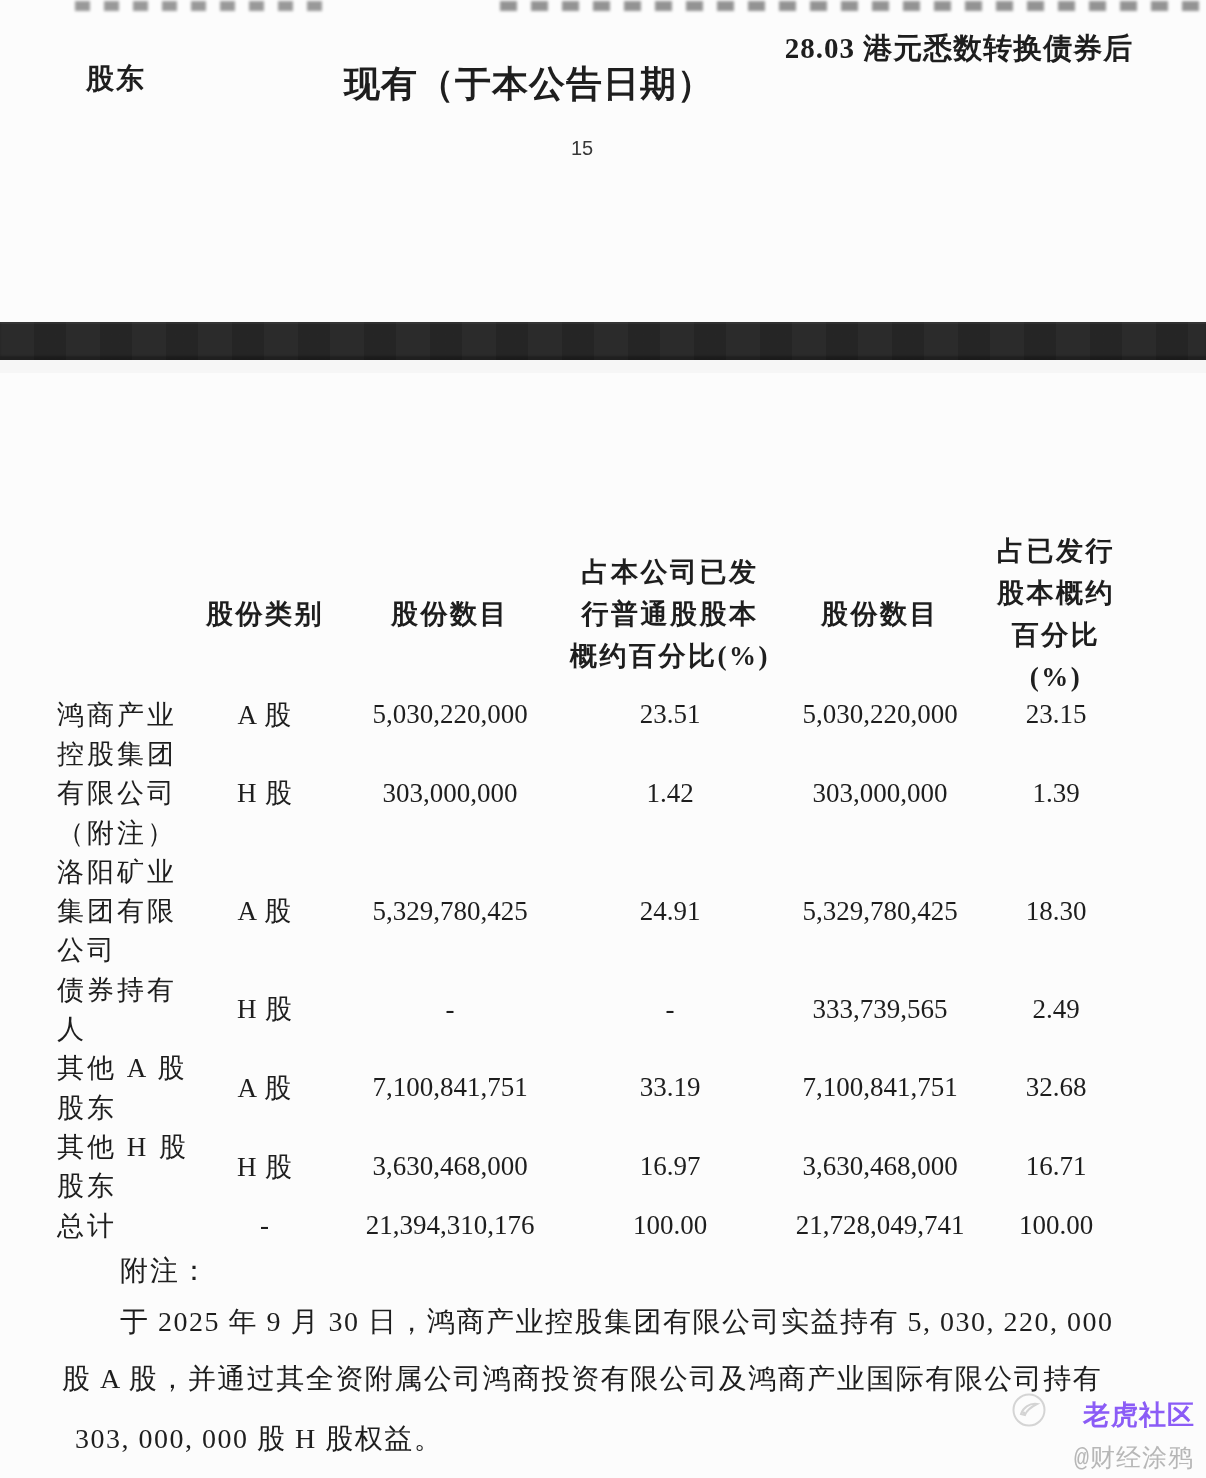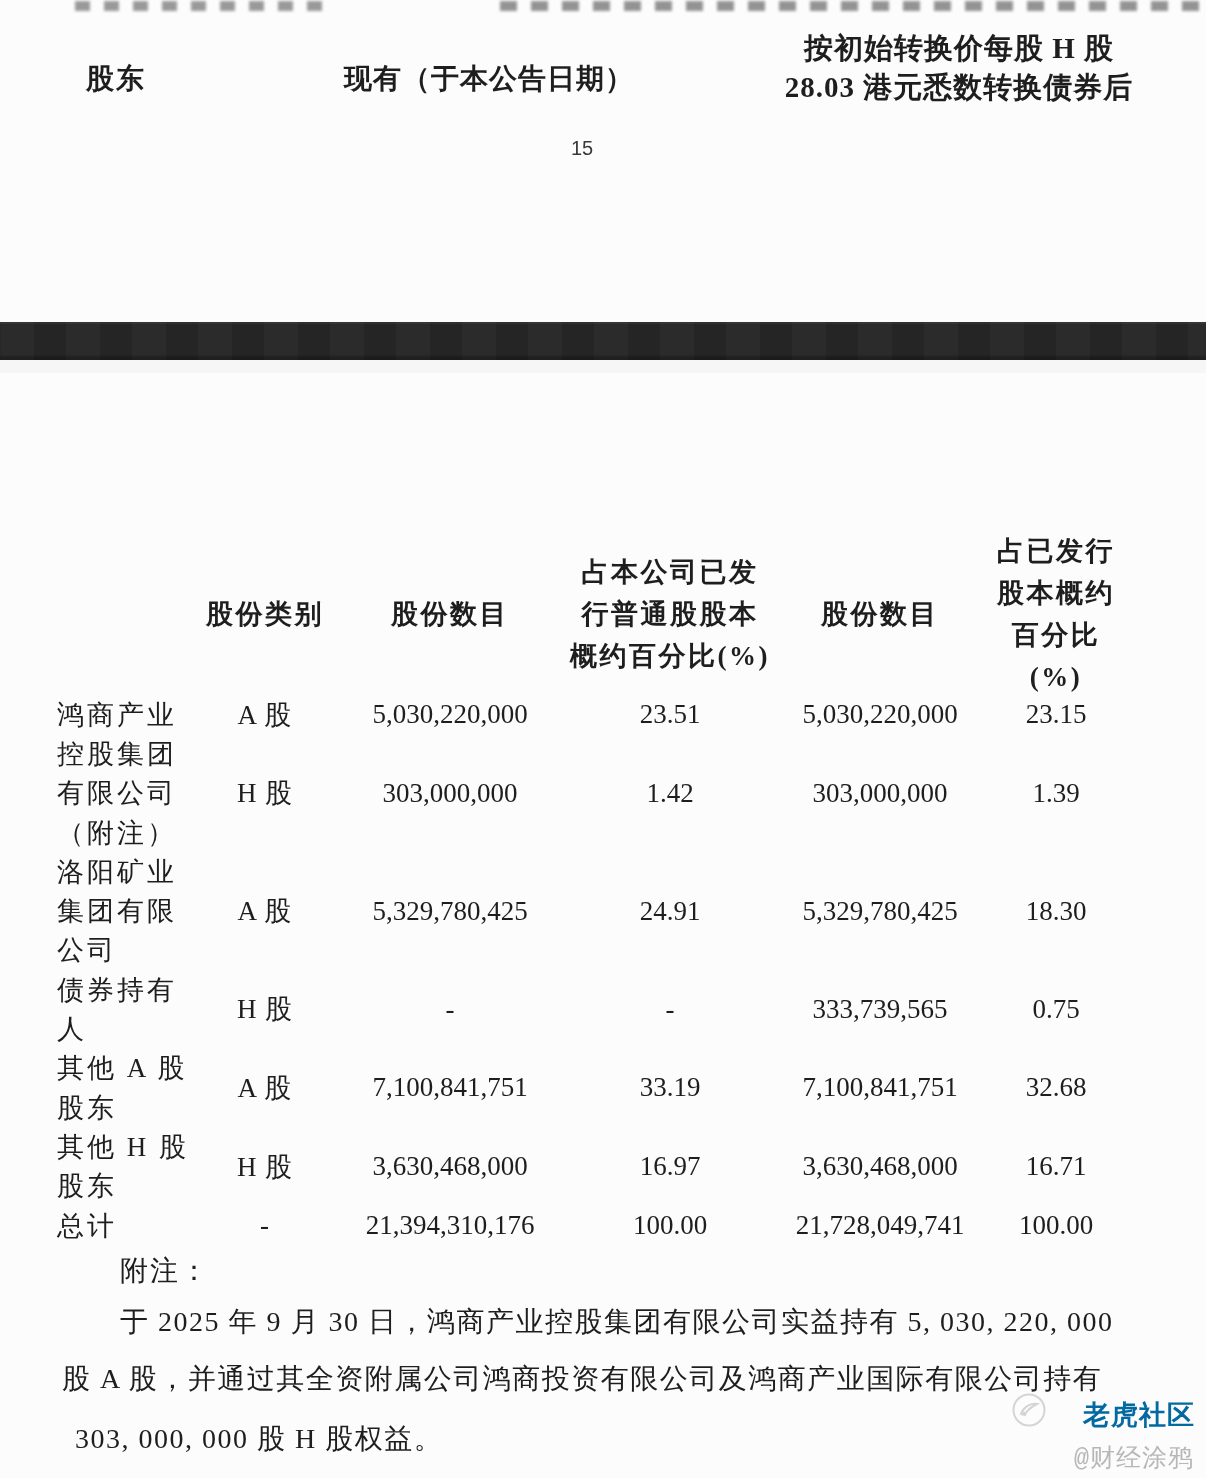--- a/index.html
+++ b/index.html
@@ -13,21 +13,21 @@
     background:#fcfcfc; overflow:hidden; color:#1e1e1e;
   }
 
   
   .smudge { position:absolute; top:1px; height:10px; filter:blur(1.6px); opacity:.55; }
   .smudge-a { left:75px;  width:260px; background:repeating-linear-gradient(90deg,#4a4a4a 0 15px, transparent 15px 29px); }
   .smudge-b { left:500px; width:706px; background:repeating-linear-gradient(90deg,#3f3f3f 0 17px, transparent 17px 31px); }
 
   
   .prev-shareholder { position:absolute; left:86px;  top:60px;  font-size:28px; font-weight:bold; letter-spacing:2px; white-space:nowrap; }
-  .prev-current     { position:absolute; left:344px; top:60px;  font-size:28px; font-weight:bold; letter-spacing:1px; white-space:nowrap; }
+  .prev-current     { position:absolute; left:344px; top:60px;  font-size:36px; font-weight:bold; letter-spacing:1px; white-space:nowrap; }
   .prev-conv        { position:absolute; left:758px; top:29px;  width:402px; text-align:center;
                       font-size:29px; font-weight:bold; line-height:39px; letter-spacing:1px; white-space:nowrap; }
 
   .page-number { position:absolute; left:0; top:137px; width:1164px; text-align:center;
                  font-family:"Liberation Sans","DejaVu Sans",sans-serif; font-size:20px; color:#383838; }
 
   
   .break-bar { position:absolute; left:0; top:322px; width:1206px; height:38px; background:#272727;
                box-shadow: inset 0 2px 0 rgba(255,255,255,.05), inset 0 -4px 2px rgba(0,0,0,.25);
                background-image: repeating-linear-gradient(90deg, rgba(255,255,255,.018) 0 34px, rgba(0,0,0,.05) 34px 66px); }
@@ -51,37 +51,36 @@
 
   
   .note-label { position:absolute; left:120px; top:1252px; font-size:28px; letter-spacing:2px; }
   .note-line  { position:absolute; font-size:28px; letter-spacing:1.5px; white-space:nowrap; }
   .note-l1 { left:120px; top:1303px; }
   .note-l2 { left:62px;  top:1360px; }
   .note-l3 { left:62px;  top:1420px;margin-left:13px; }
 
   
   .wm-icon { position:absolute; left:1012px; top:1393px; width:34px; height:34px; }
-  .wm-name { position:absolute; left:1083px; top:1397px; font-size:27px; font-weight:bold; color:#0369a1;
+  .wm-name { position:absolute; left:1083px; top:1397px; font-size:27px; font-weight:bold; color:#8b5cf6;
              font-family:"Liberation Sans","DejaVu Sans",sans-serif; letter-spacing:1px; }
   .wm-handle { position:absolute; left:1074px; top:1441px; font-size:25px; color:#b7b7b7;
                font-family:Liberation Mono, monospace; letter-spacing:1px; }
 </style>
 </head>
 <body>
 
 <div class="page">
 
   <div class="smudge smudge-a"></div>
   <div class="smudge smudge-b"></div>
 
   <div class="prev-shareholder">股东</div>
   <div class="prev-current">现有（于本公告日期）</div>
   <div class="prev-conv">
-    <div>按初始转换价每股 H 股</div>
     <div>28.03 港元悉数转换债券后</div>
   </div>
 
   <div class="page-number">15</div>
 
   <div class="break-bar"></div>
   <div class="break-bar-shadow"></div>
 
   <div class="thead">
     <div class="hcell" style="grid-column:1"></div>
@@ -139,21 +138,21 @@
     <div class="cell cls" style="grid-row:6;grid-column:2">A 股</div>
     <div class="cell" style="grid-row:6;grid-column:3">5,329,780,425</div>
     <div class="cell" style="grid-row:6;grid-column:4">24.91</div>
     <div class="cell" style="grid-row:6;grid-column:5">5,329,780,425</div>
     <div class="cell" style="grid-row:6;grid-column:6">18.30</div>
 
     <div class="cell cls" style="grid-row:8 / span 2;grid-column:2">H 股</div>
     <div class="cell" style="grid-row:8 / span 2;grid-column:3">-</div>
     <div class="cell" style="grid-row:8 / span 2;grid-column:4">-</div>
     <div class="cell" style="grid-row:8 / span 2;grid-column:5">333,739,565</div>
-    <div class="cell" style="grid-row:8 / span 2;grid-column:6">0.75</div>
+    <div class="cell" style="grid-row:8 / span 2;grid-column:6">2.49</div>
 
     <div class="cell cls" style="grid-row:10 / span 2;grid-column:2">A 股</div>
     <div class="cell" style="grid-row:10 / span 2;grid-column:3">7,100,841,751</div>
     <div class="cell" style="grid-row:10 / span 2;grid-column:4">33.19</div>
     <div class="cell" style="grid-row:10 / span 2;grid-column:5">7,100,841,751</div>
     <div class="cell" style="grid-row:10 / span 2;grid-column:6">32.68</div>
 
     <div class="cell cls" style="grid-row:12 / span 2;grid-column:2">H 股</div>
     <div class="cell" style="grid-row:12 / span 2;grid-column:3">3,630,468,000</div>
     <div class="cell" style="grid-row:12 / span 2;grid-column:4">16.97</div>

